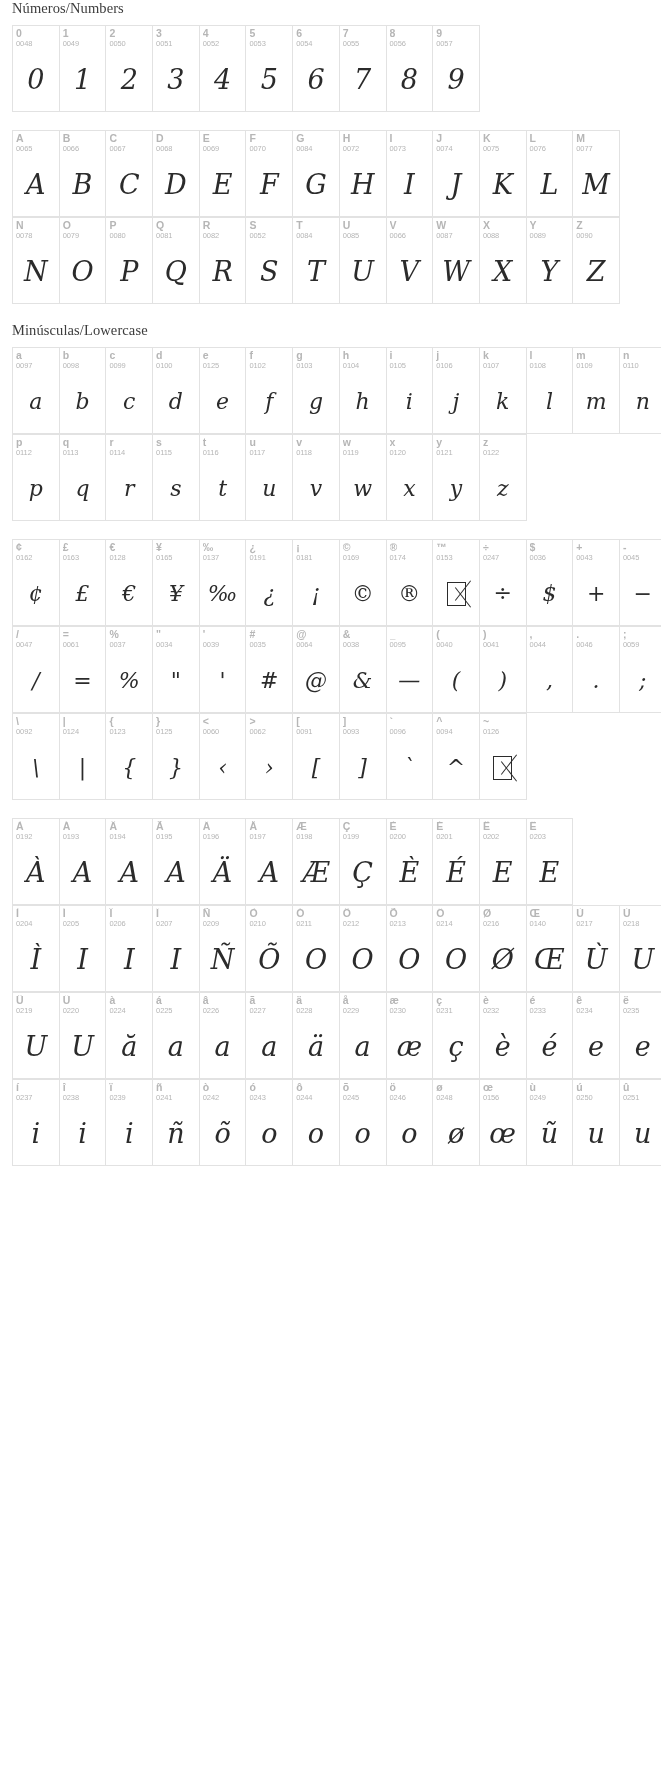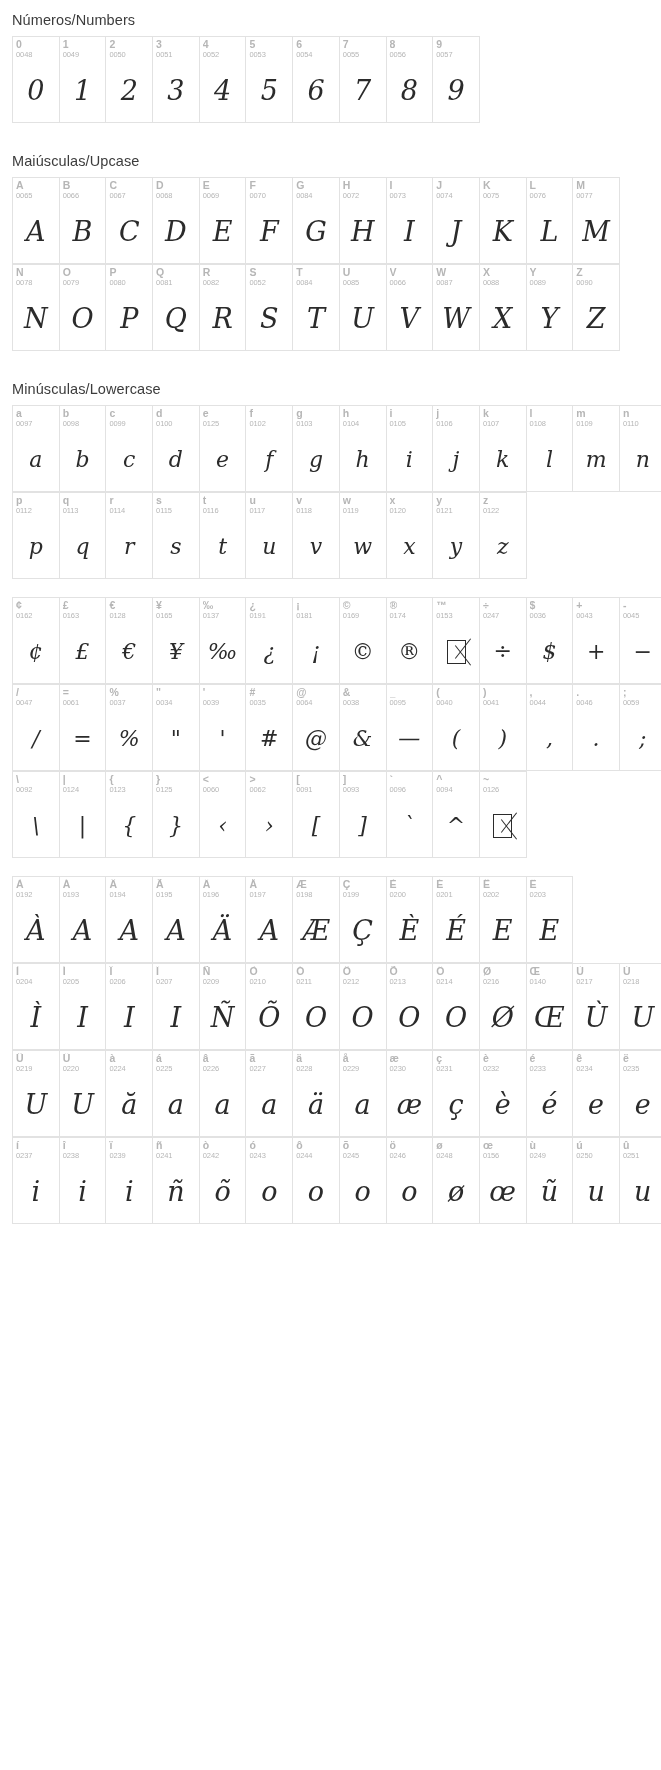--- a/index.html
+++ b/index.html
@@ -18,23 +18,24 @@
     padding: 0 0 20px 0;
     box-sizing: border-box;
   }
   .section {
     margin: 0 0 0 0;
   }
   .section-title {
     font-size: 14.5px;
     color: #3c3c3c;
     padding: 0 0 8px 12px;
-    margin-top: 12px;
+    margin-top: 0;
     font-weight: normal;
     letter-spacing: 0.1px;
+    font-family: Liberation Serif, serif;
   }
   .glyph-grid {
     display: flex;
     flex-wrap: wrap;
     margin-left: 12px;
     border-top: 1px solid #e2e2e2;
     border-left: 1px solid #e2e2e2;
     width: max-content;
     box-sizing: border-box;
     background: #fff;
@@ -182,21 +183,20 @@
           <div class="glyph-head">
             <span class="glyph-char-label">9</span>
             <span class="glyph-code">0057</span>
           </div>
           <div class="glyph-render">9</div>
         </div>
       </div>
       <div class="spacer"></div>
     </div>
     <div class="section">
-      <div class="section-title">Maiúsculas/Upcase</div>
       <div class="glyph-grid">
         <div class="glyph-cell">
           <div class="glyph-head">
             <span class="glyph-char-label">A</span>
             <span class="glyph-code">0065</span>
           </div>
           <div class="glyph-render">A</div>
         </div>
         <div class="glyph-cell">
           <div class="glyph-head">

